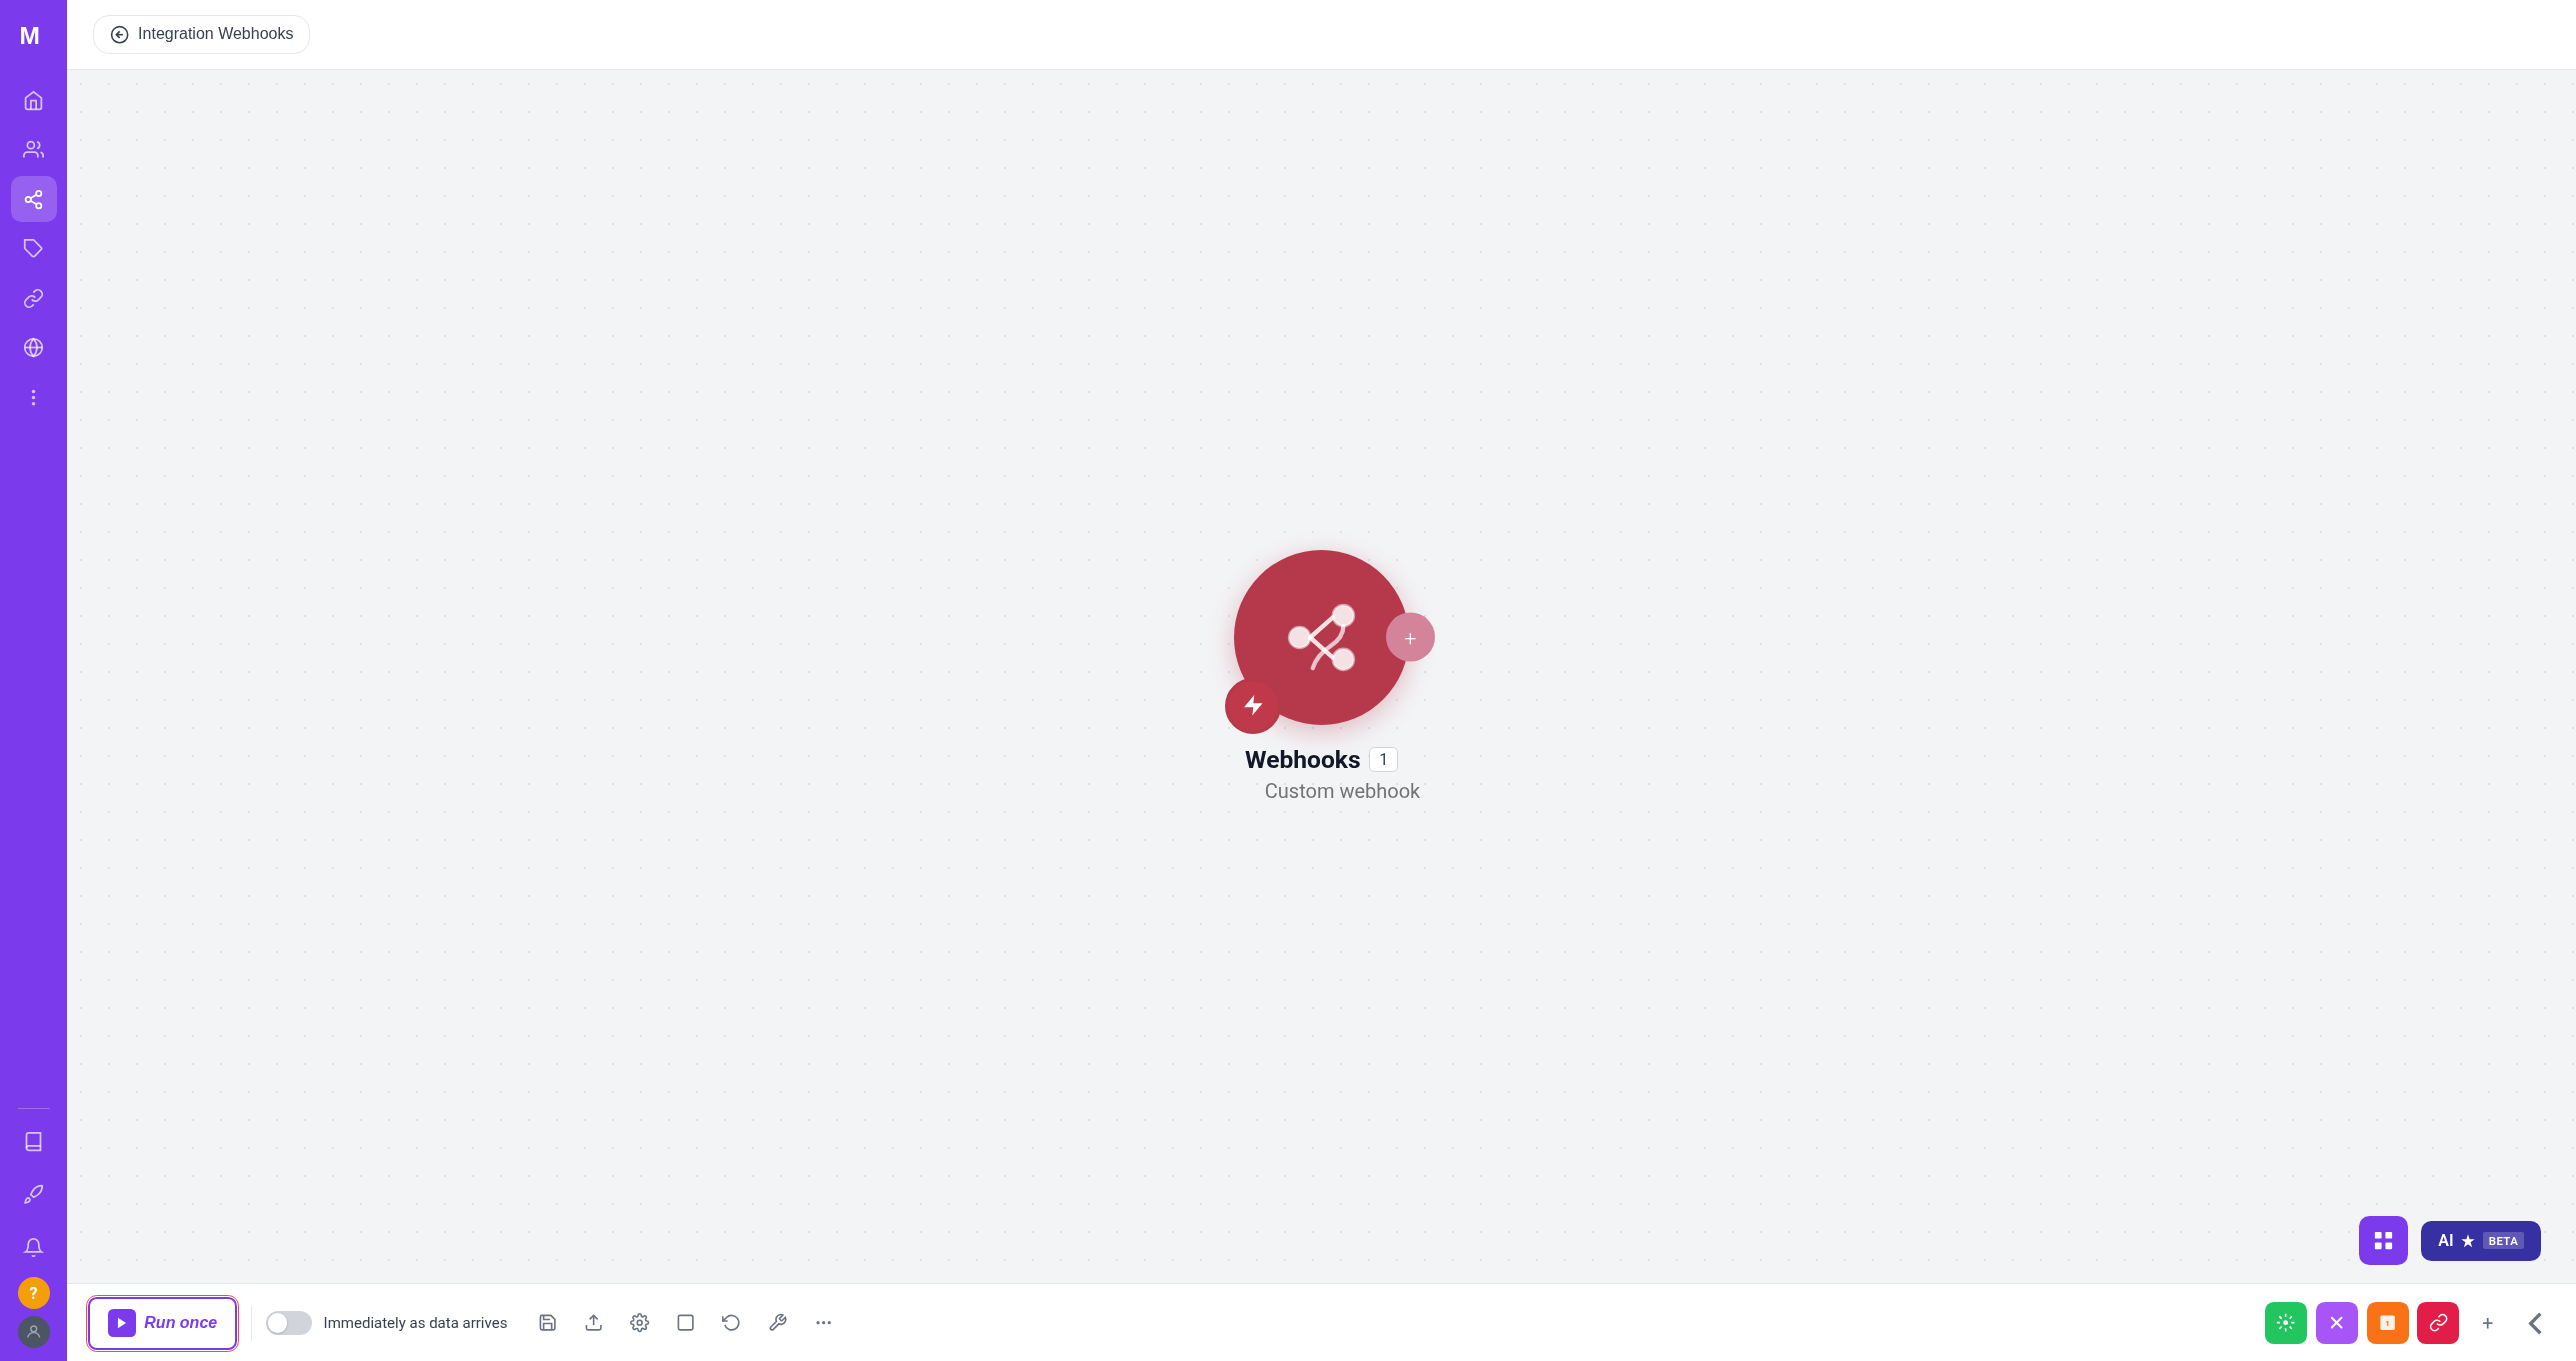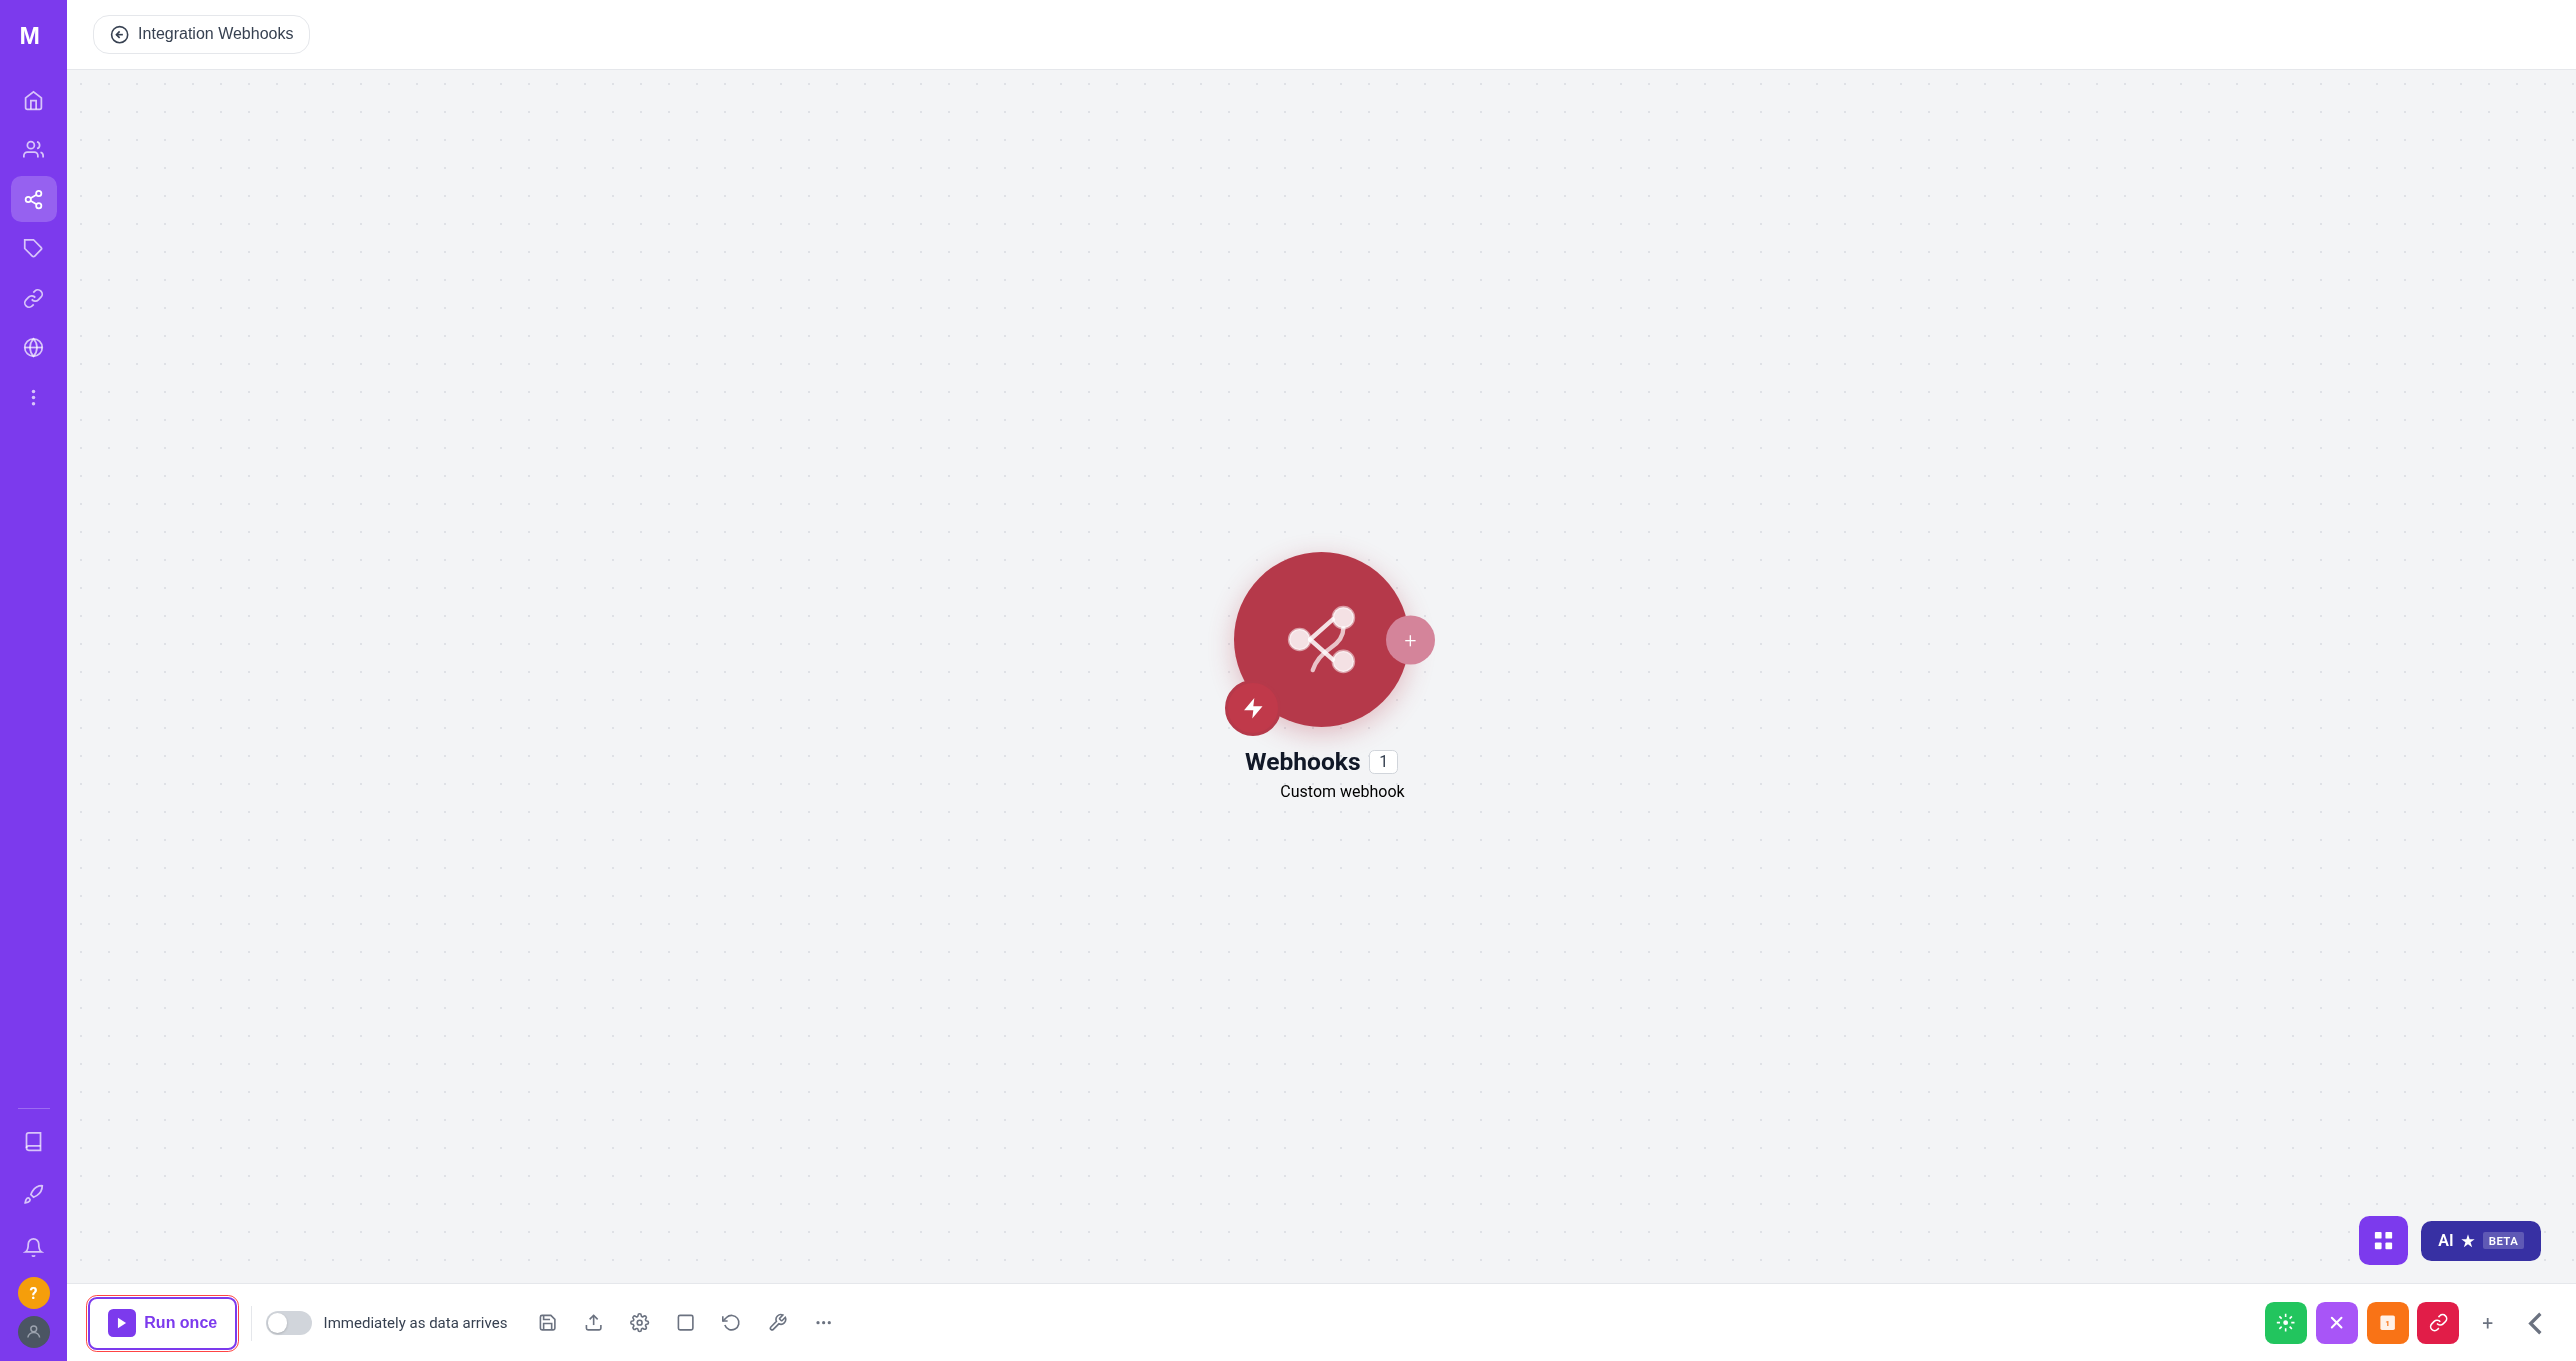--- a/index.html
+++ b/index.html
@@ -202,22 +202,22 @@
     }
     .node-badge {
       background: #fff;
       border: 0.9px solid #d1d5db;
       border-radius: 5.3px;
       padding: 1.8px 8.8px;
       font-size: 16px;
       color: #374151;
     }
     .node-subtitle {
-      font-size: 16px;
-      color: #000000;
+      font-size: 20px;
+      color: #737373;
       margin-top: 5.3px;
       margin-left: 42px;
     }
 
     
     .toolbar {
       height: 79px;
       background: #fff;
       border-top: 0.9px solid #e5e7eb;
       display: flex;
@@ -236,20 +236,21 @@
       border: 2.2px solid #7c3aed;
       border-radius: 8.8px;
       background: #fff;
       cursor: pointer;
       color: #7c3aed;
       font-size: 16px;
       font-weight: 600;
       white-space: nowrap;
       outline: 1.8px solid #ff4444;
       outline-offset: 1.8px;
+      font-style: italic;
     }
     .run-once-play {
       width: 28px;
       height: 28px;
       border-radius: 5.3px;
       background: #7c3aed;
       display: flex;
       align-items: center;
       justify-content: center;
       color: #fff;

